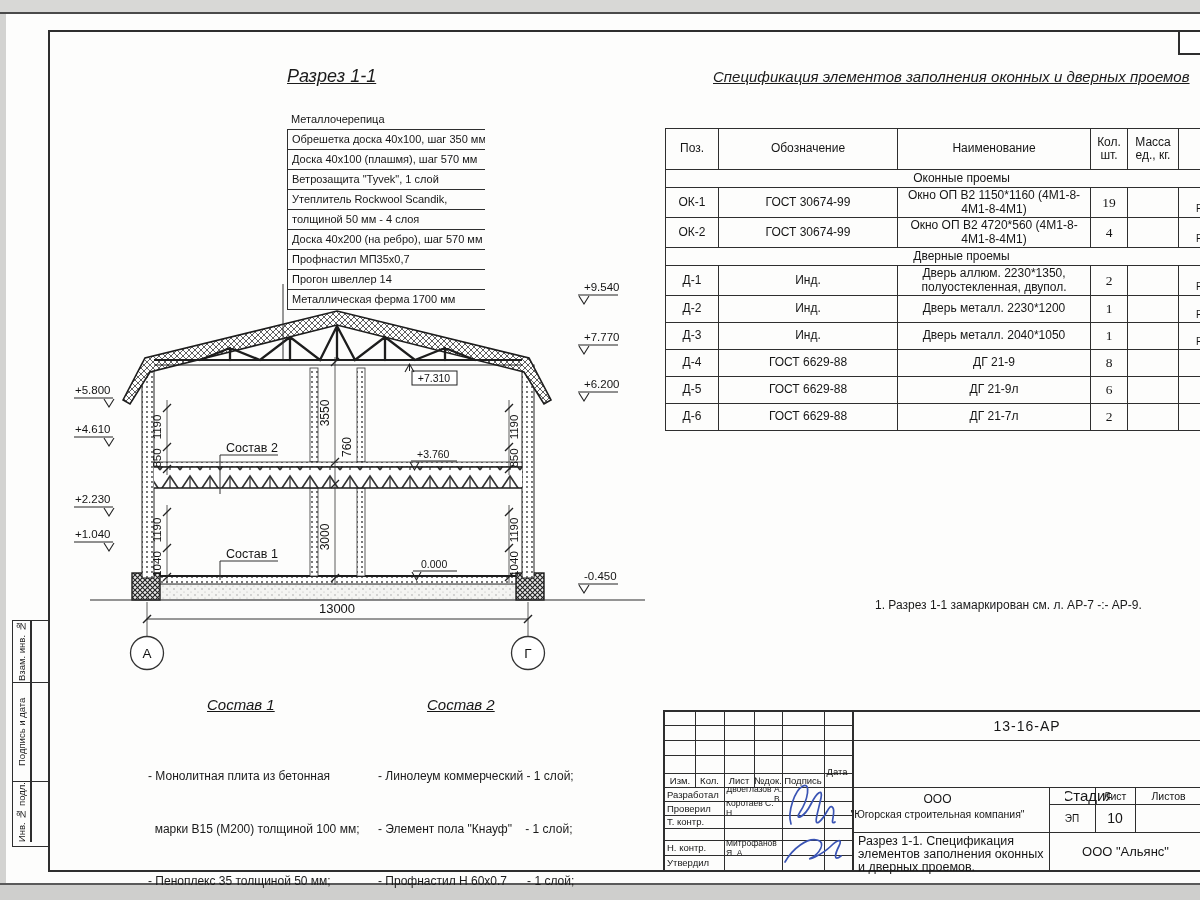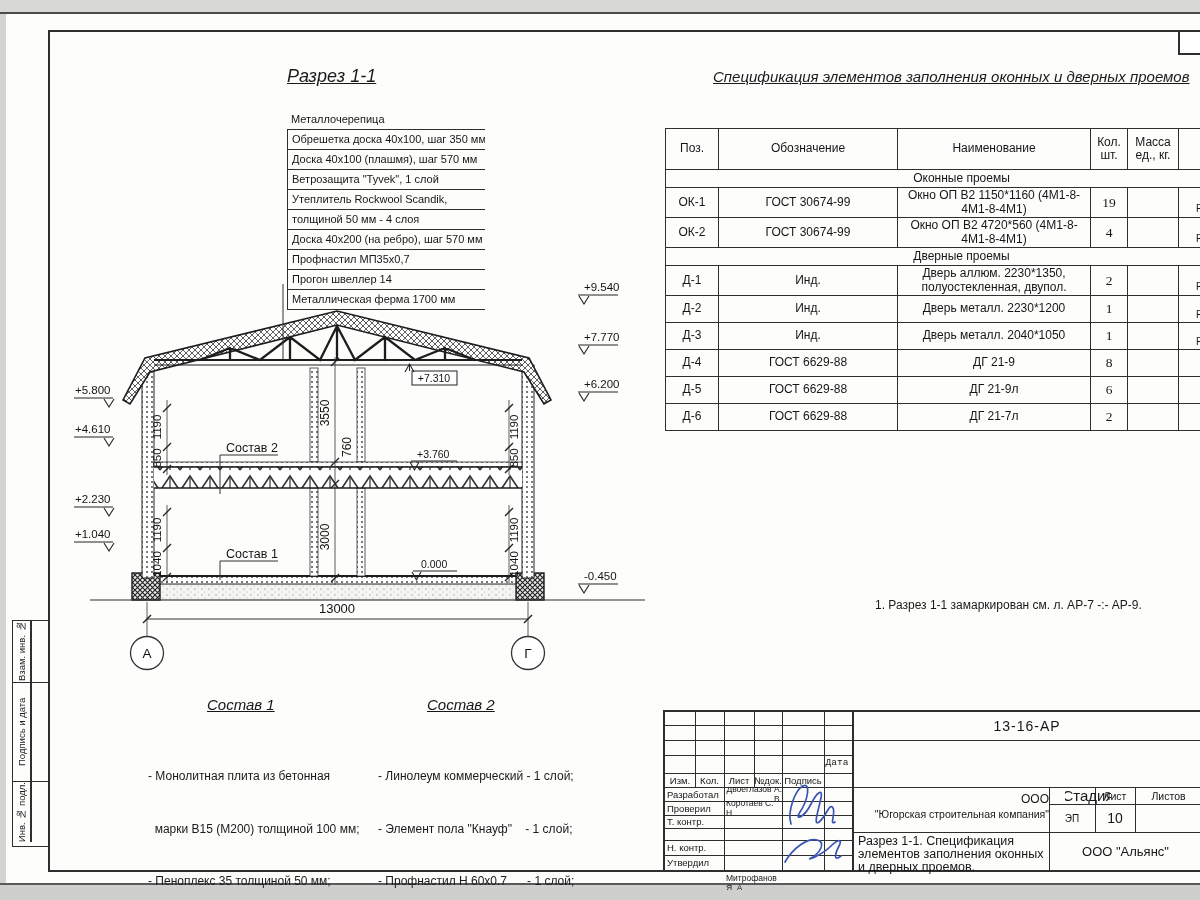--- a/index.html
+++ b/index.html
@@ -418,34 +418,34 @@
   <div class="vline" style="left:384px;top:75px;height:83px;"></div>
   <div class="vline" style="left:430px;top:75px;height:45px;"></div>
   <div class="vline" style="left:470px;top:75px;height:45px;"></div>
   <div class="hline" style="left:384px;top:92px;width:153px;"></div>
 
   <div class="cell" style="left:0;top:61px;width:30px;height:14px;font-size:9.5px;">Изм.</div>
   <div class="cell" style="left:30px;top:61px;width:29px;height:14px;font-size:9.5px;">Кол.</div>
   <div class="cell" style="left:59px;top:61px;width:30px;height:14px;font-size:9.5px;">Лист</div>
   <div class="cell" style="left:89px;top:61px;width:28px;height:14px;font-size:9.5px;">№док.</div>
   <div class="cell" style="left:117px;top:61px;width:42px;height:14px;font-size:9.5px;">Подпись</div>
-  <div class="cell" style="left:159px;top:43px;width:26px;height:14px;font-size:9.5px;font-family:Liberation Mono, monospace;">Дата</div>
+  <div class="cell" style="left:159px;top:52px;width:26px;height:14px;font-size:9.5px;">Дата</div>
 
   <div class="cell left" style="left:2px;top:75px;width:57px;height:14px;font-size:9.5px;">Разработал</div>
   <div class="cell left" style="left:61px;top:75px;width:56px;height:14px;font-size:8.5px;text-align:right;">Двоеглазов А. В.</div>
   <div class="cell left" style="left:2px;top:89px;width:57px;height:14px;font-size:9.5px;">Проверил</div>
   <div class="cell left" style="left:61px;top:89px;width:56px;height:14px;font-size:8.5px;">Коротаев С. Н.</div>
   <div class="cell left" style="left:2px;top:103px;width:57px;height:13px;font-size:9.5px;">Т. контр.</div>
   <div class="cell left" style="left:61px;top:103px;width:56px;height:13px;font-size:8.5px;"></div>
   <div class="cell left" style="left:2px;top:128px;width:57px;height:15px;font-size:9.5px;">Н. контр.</div>
-  <div class="cell left" style="left:61px;top:128px;width:56px;height:15px;font-size:8.5px;margin-top:35px;">Митрофанов Я. А.</div>
+  <div class="cell left" style="left:61px;top:128px;width:56px;height:15px;font-size:8.5px;">Митрофанов Я. А.</div>
   <div class="cell left" style="left:2px;top:143px;width:57px;height:15px;font-size:9.5px;">Утвердил</div>
 
   <div class="cell" style="left:187px;top:0;width:350px;height:28px;font-size:14px;letter-spacing:1px;">13-16-АР</div>
-  <div class="abs" style="left:187px;top:80px;width:197px;text-align:right;">
+  <div class="abs" style="left:174px;top:80px;width:197px;text-align:center;">
     <div style="font-size:12px;">ООО</div>
     <div style="font-size:10.5px;margin-top:2px;">"Югорская строительная компания"</div>
   </div>
   <div class="cell" style="left:400px;top:75px;width:46px;height:17px;font-size:15px;">Стадия</div>
   <div class="cell" style="left:430px;top:75px;width:40px;height:17px;font-size:10.5px;">Лист</div>
   <div class="cell" style="left:470px;top:75px;width:67px;height:17px;font-size:10.5px;">Листов</div>
   <div class="cell" style="left:384px;top:92px;width:46px;height:28px;font-size:10px;">ЭП</div>
   <div class="cell" style="left:430px;top:92px;width:40px;height:28px;font-size:14px;">10</div>
   <div class="cell" style="left:470px;top:92px;width:67px;height:28px;font-size:14px;"></div>
   <div class="abs" style="left:193px;top:123px;width:186px;font-size:12.5px;line-height:12.8px;">Разрез 1-1. Спецификация элементов заполнения оконных и дверных проемов.</div>

